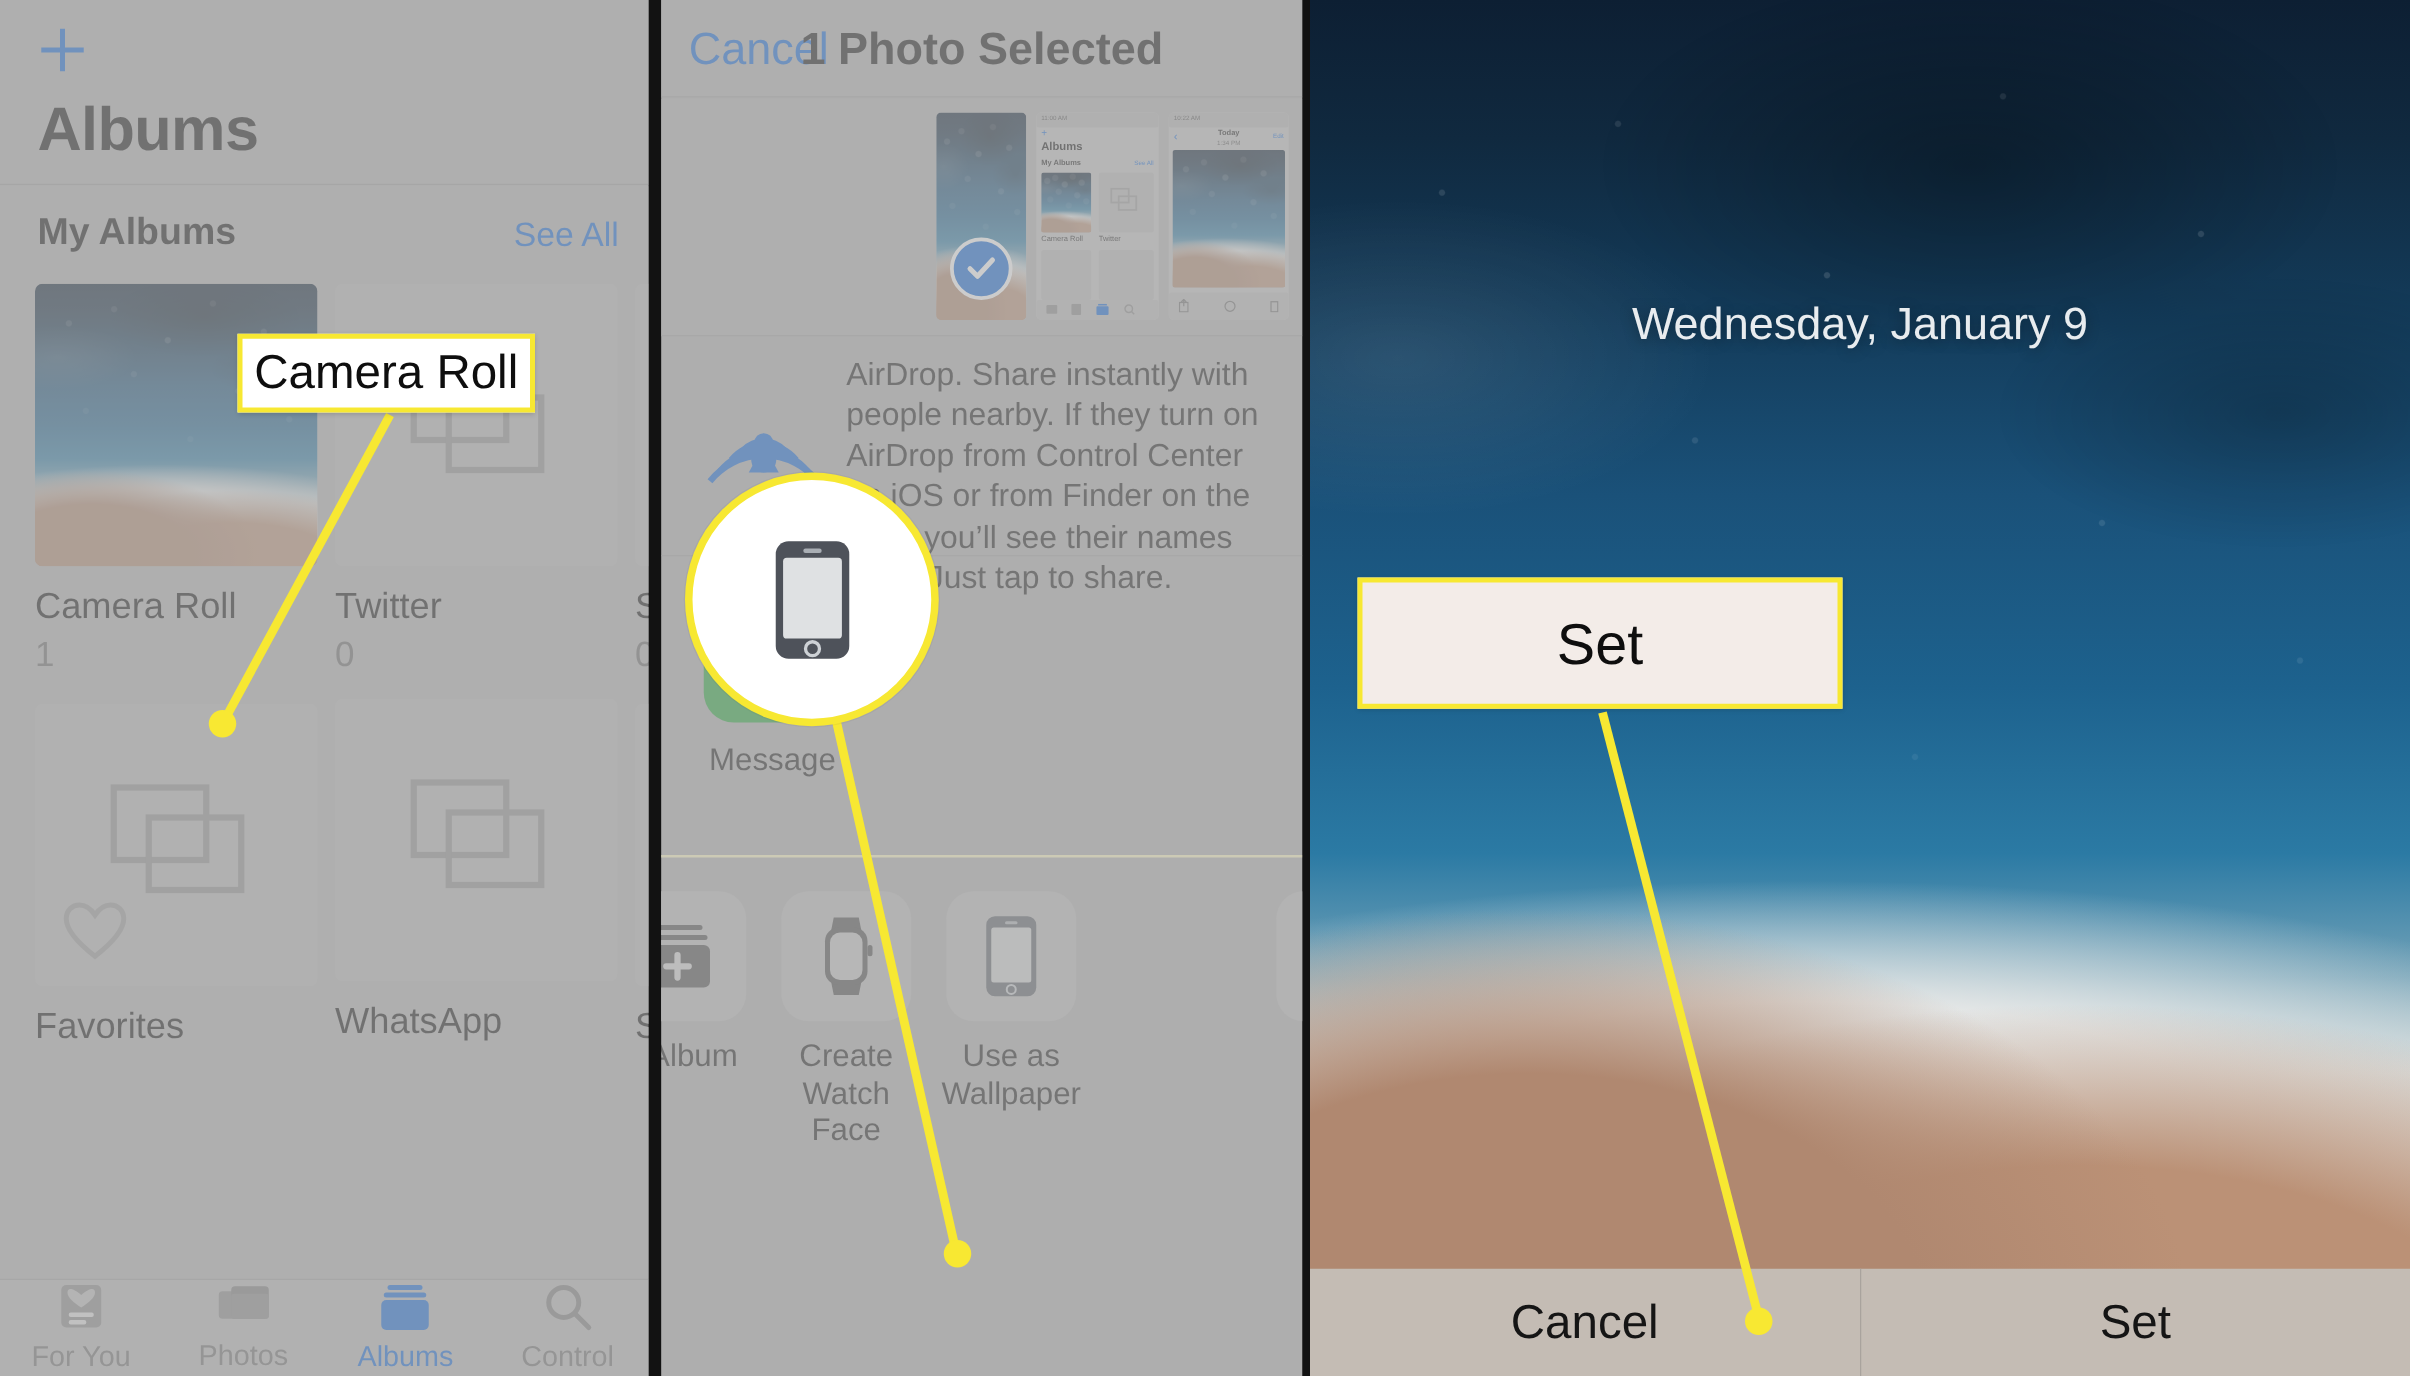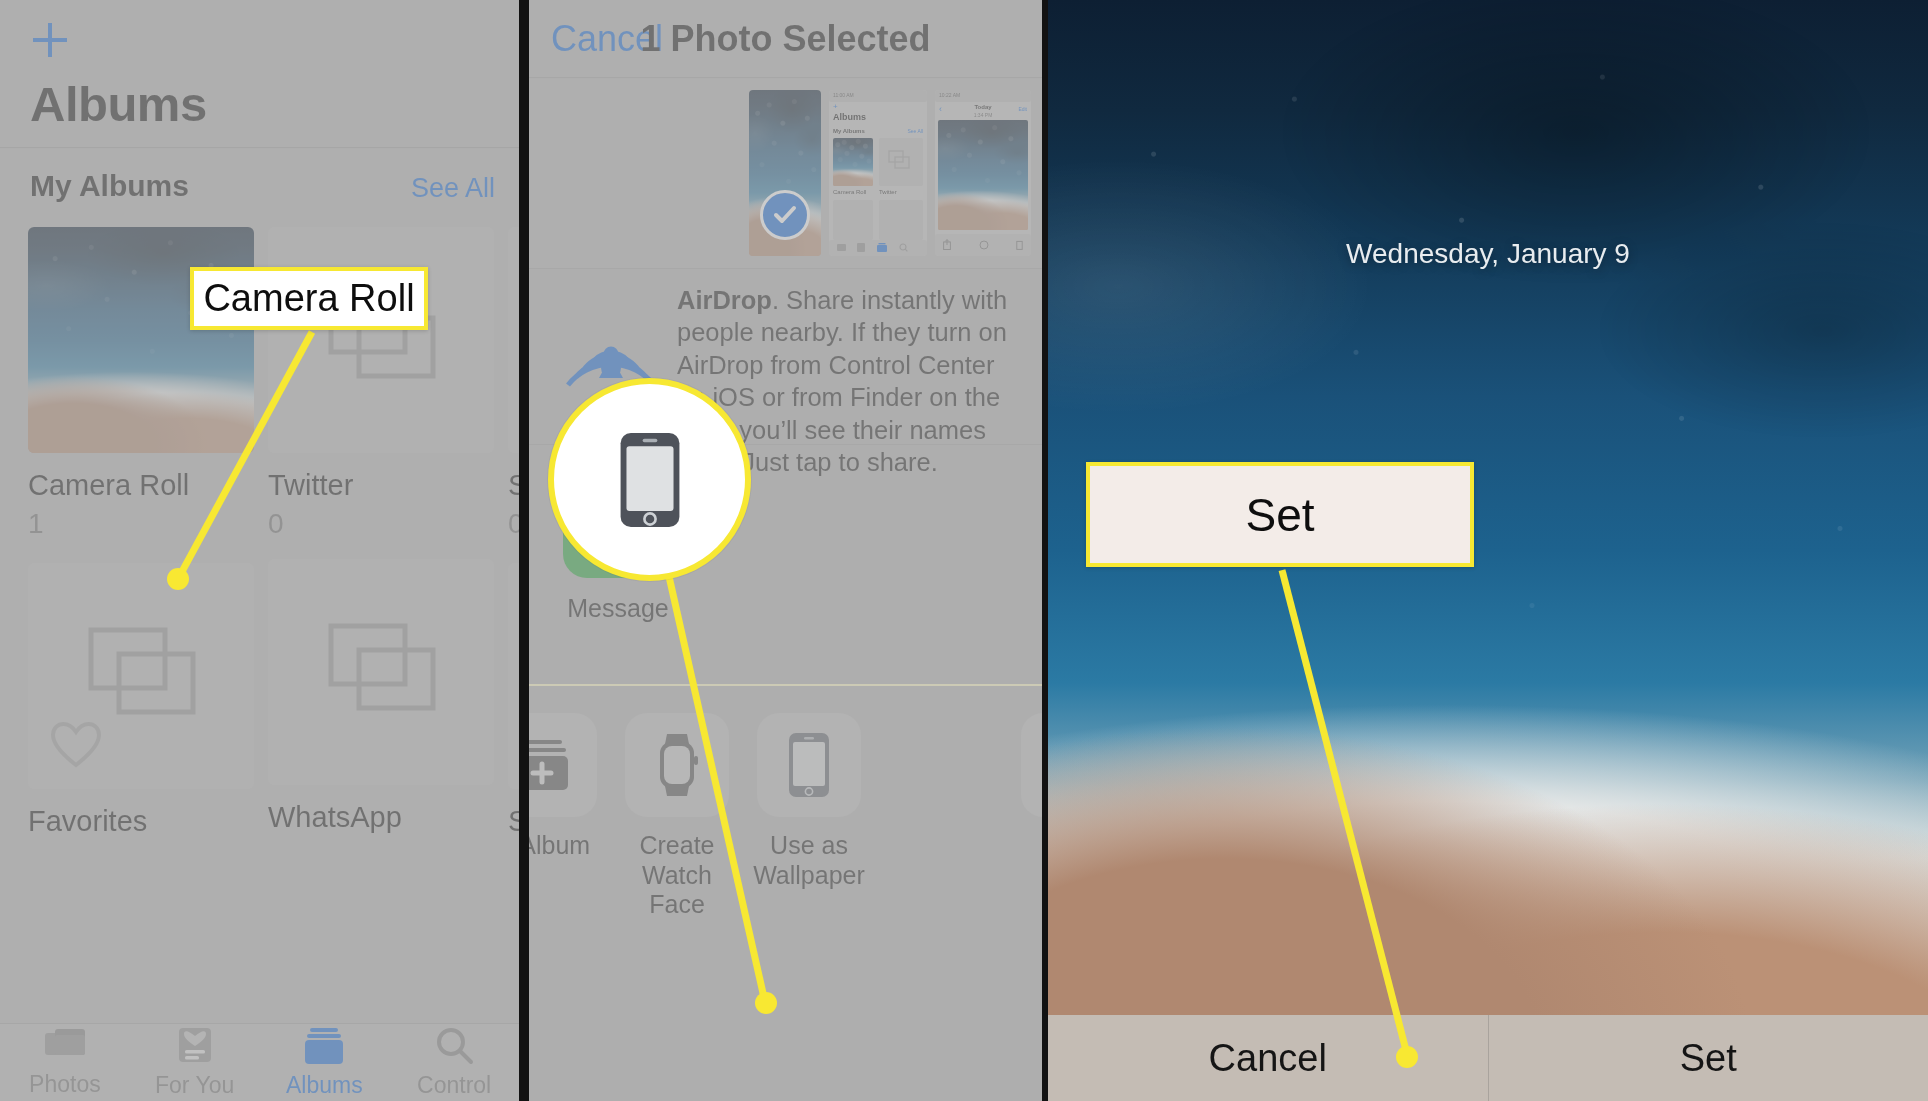--- a/index.html
+++ b/index.html
@@ -98,35 +98,35 @@
   #prevB { left:300px; top:11px; width:98px; height:166px; background:#c6c6c6; }
   #prevC { left:406px; top:11px; width:96px; height:166px; background:#c6c6c6; }
   .check-badge { position:absolute; left:50%; bottom:16px; transform:translateX(-50%); width:50px; height:50px; border-radius:50%; background:#1268d8; border:3px solid #fff; display:flex; align-items:center; justify-content:center; }
 
   .mini { position:absolute; font-size:6px; color:#4a4a4a; }
   .minibox { position:absolute; background:#bfbfbf; border-radius:2px; }
 
   .p2-airdrop { position:absolute; left:0; top:270px; width:100%; height:175px; border-bottom:1px solid #a0a0a0; }
   .ad-icon { position:absolute; left:28px; top:22px; width:108px; height:108px; }
   .ad-text { position:absolute; left:148px; top:14px; right:22px; font-size:25.5px; line-height:1.27; color:#1b1b1b; }
-  .ad-text b { font-weight:bold; }
+  .ad-text b { font-weight:normal; }
 
   .p2-apps { position:absolute; left:0; top:446px; width:100%; height:240px; border-bottom:2px solid #fef9c3; }
   .appitem { position:absolute; width:150px; text-align:center; }
   .appitem .sq { width:110px; height:110px; margin:0 auto; border-radius:24px; }
   .appitem .alabel { margin-top:16px; font-size:25px; color:#1b1b1b; }
 
   .p2-actions { position:absolute; left:0; top:687px; width:100%; bottom:0; }
   .actitem { position:absolute; width:128px; text-align:center; }
   .actitem .sq { width:104px; height:104px; margin:0 auto; border-radius:22px; background:#bdbdbd; display:flex; align-items:center; justify-content:center; }
   .actitem .alabel { margin-top:14px; font-size:25px; line-height:1.18; color:#1b1b1b; }
 
   
   .lock-time { position:absolute; left:0; top:98px; width:100%; text-align:center; font-size:98px; font-weight:200; color:#e6eaee; text-shadow:0 2px 10px rgba(0,0,0,.35); font-family:"Liberation Sans", sans-serif; letter-spacing:1px; }
-  .lock-date { position:absolute; left:0; top:238px; width:100%; text-align:center; font-size:28px; font-weight:300; color:#e8ecef; text-shadow:0 2px 10px rgba(0,0,0,.35); }
+  .lock-date { position:absolute; left:0; top:238px; width:100%; text-align:center; font-size:36px; font-weight:300; color:#e8ecef; text-shadow:0 2px 10px rgba(0,0,0,.35); }
   .p3-bottombar { position:absolute; left:0; bottom:0; width:100%; height:86px; background:rgba(197,191,185,.93); display:flex; }
   .p3-btn { flex:1; display:flex; align-items:center; justify-content:center; font-size:38px; color:#151515; }
   .p3-btn + .p3-btn { border-left:1px solid #a9a39d; }
 
   
   .callout {
     position:absolute; background:#fff; border:4px solid #f7e832;
     display:flex; align-items:center; justify-content:center;
     color:#0e0e0e; white-space:nowrap; z-index:40;
     box-shadow:0 1px 4px rgba(0,0,0,.18);
@@ -221,35 +221,35 @@
             
           </div>
           <div class="name">S</div>
         </div>
 
       </div>
     </div>
 
     <div class="p1-tabbar">
       <div class="tab">
-        <svg width="44" height="38" viewBox="0 0 44 38">
-          <rect x="2" y="6" width="26" height="22" rx="3" fill="#8a8a8a"></rect>
-          <rect x="12" y="2" width="30" height="26" rx="3" fill="#7b7b7b"></rect>
-          <rect x="12" y="8" width="30" height="20" rx="2" fill="#8a8a8a"></rect>
-        </svg>
-        <div class="tlabel">Photos</div>
-      </div>
-      <div class="tab">
         <svg width="36" height="40" viewBox="0 0 36 40">
           <rect x="2" y="2" width="32" height="34" rx="4" fill="#8a8a8a"></rect>
           <path d="M18 16 C11 10 7 10 7 14 C7 18 12 22 18 26 C24 22 29 18 29 14 C29 10 25 10 18 16Z" fill="#c0c0c0" transform="translate(0,-6) scale(1)"></path>
           <rect x="8" y="24" width="20" height="3.5" rx="1.6" fill="#e2e2e2"></rect>
           <rect x="8" y="30" width="14" height="3.5" rx="1.6" fill="#e2e2e2"></rect>
         </svg>
         <div class="tlabel">For You</div>
+      </div>
+      <div class="tab">
+        <svg width="44" height="38" viewBox="0 0 44 38">
+          <rect x="2" y="6" width="26" height="22" rx="3" fill="#8a8a8a"></rect>
+          <rect x="12" y="2" width="30" height="26" rx="3" fill="#7b7b7b"></rect>
+          <rect x="12" y="8" width="30" height="20" rx="2" fill="#8a8a8a"></rect>
+        </svg>
+        <div class="tlabel">Photos</div>
       </div>
       <div class="tab active">
         <svg width="42" height="40" viewBox="0 0 42 40">
           <rect x="7" y="2" width="28" height="4" rx="2" fill="#1268d8"></rect>
           <rect x="4" y="8" width="34" height="4" rx="2" fill="#1268d8"></rect>
           <rect x="2" y="14" width="38" height="24" rx="4" fill="#1268d8"></rect>
         </svg>
         <div class="tlabel">Albums</div>
       </div>
       <div class="tab">

